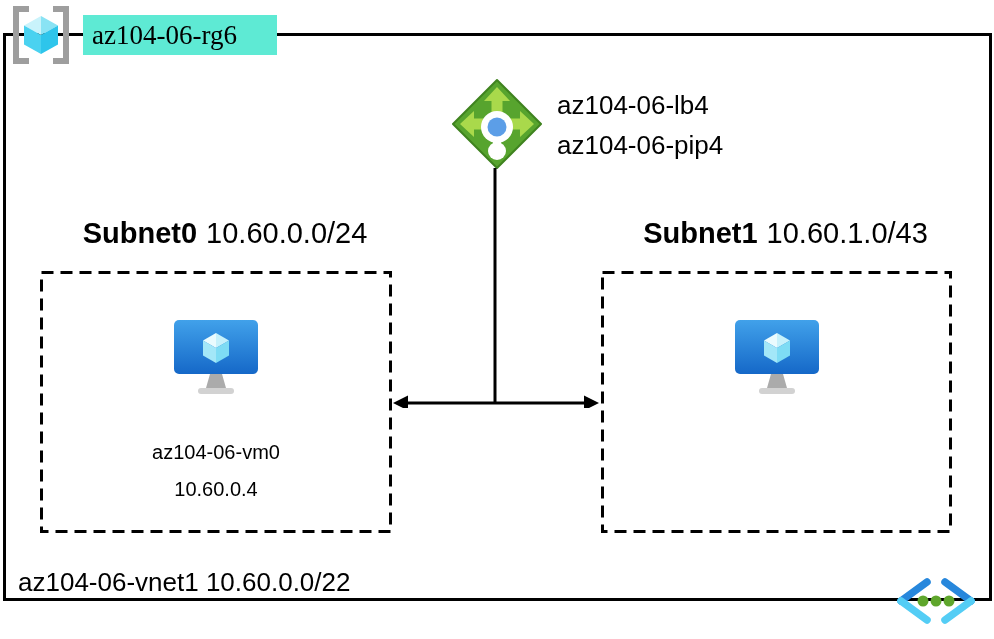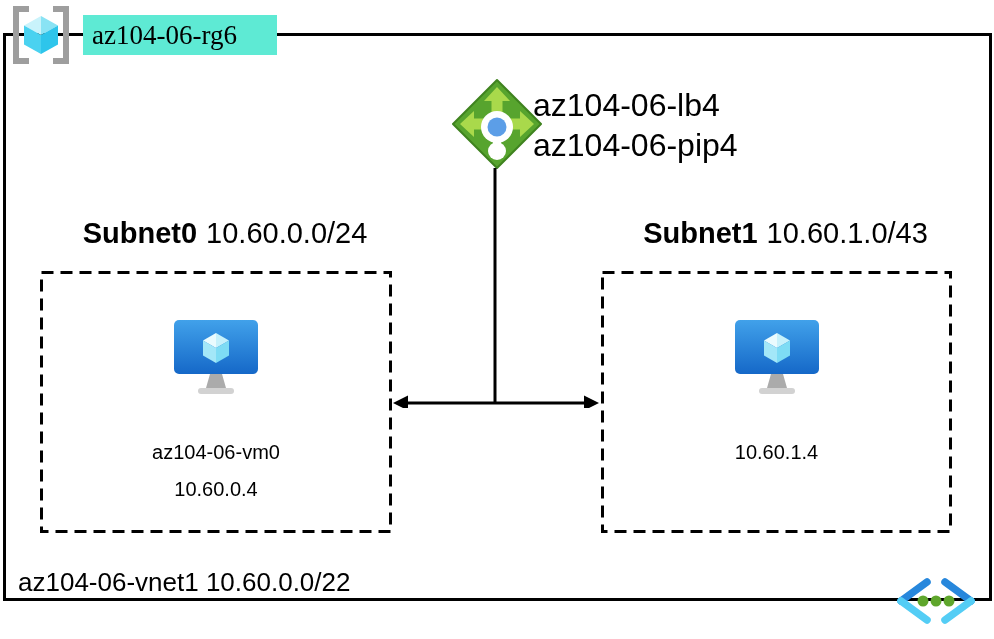--- a/index.html
+++ b/index.html
@@ -13,21 +13,21 @@
   .rg-box { left:3px; top:33px; width:989px; height:568px;
     border:3px solid var(--ink); box-sizing:border-box; }
 
   
   .rg-icon { left:8px; top:5px; }
   .rg-label { left:83px; top:15px; background:#5eead4; padding:4px 40px 4px 9px;
     font-size:27px; line-height:32px; white-space:nowrap;font-family:Liberation Serif, serif; }
 
   
   .lb-icon { left:450px; top:77px; }
-  .lb-labels { left:533px; top:85px; font-size:32px; line-height:40px; white-space:nowrap; }
+  .lb-labels { left:557px; top:85px; font-size:26px; line-height:40px; white-space:nowrap; }
 
   
   .connector { left:390px; top:166px; }
 
   
   .subnet-box { width:352px; height:262px; }
   .subnet0-box { left:40px; top:271px; }
   .subnet1-box { left:601px; top:271px; width:351px; }
   .subnet-label { top:216px; text-align:center; font-size:29px; line-height:34px; white-space:nowrap; }
   .subnet0-label { left:40px; width:352px; }
@@ -146,21 +146,20 @@
 <svg class="abs vm1-icon" width="84" height="76" viewBox="0 0 84 76">
   <polygon class="vm-stand" points="36,54 48,54 52,68 32,68"></polygon>
   <rect class="vm-base" x="24" y="68" width="36" height="6" rx="3"></rect>
   <rect x="0" y="0" width="84" height="54" rx="5" fill="url(#vmGrad)"></rect>
   <polygon class="vmcube-f1" points="42,13 29,20.5 42,28"></polygon>
   <polygon class="vmcube-f2" points="42,13 55,20.5 42,28"></polygon>
   <polygon class="vmcube-f3" points="29,20.5 42,28 42,43 29,35.5"></polygon>
   <polygon class="vmcube-f4" points="55,20.5 42,28 42,43 55,35.5"></polygon>
 </svg>
 <div class="abs vm-label vm1-label">
-  <div>10.60.1.4</div>
 </div>
 
 <div class="abs vnet-label">az104-06-vnet1 10.60.0.0/22</div>
 <svg class="abs vnet-icon" width="84" height="48" viewBox="0 0 84 48">
   <line class="vnet-dark" x1="33" y1="5" x2="7" y2="24"></line>
   <line class="vnet-light" x1="7" y1="24" x2="33" y2="43"></line>
   <line class="vnet-dark" x1="51" y1="5" x2="77" y2="24"></line>
   <line class="vnet-light" x1="77" y1="24" x2="51" y2="43"></line>
   <circle class="vnet-dot" cx="29" cy="24" r="5.5"></circle>
   <circle class="vnet-dot" cx="42" cy="24" r="5.5"></circle>

